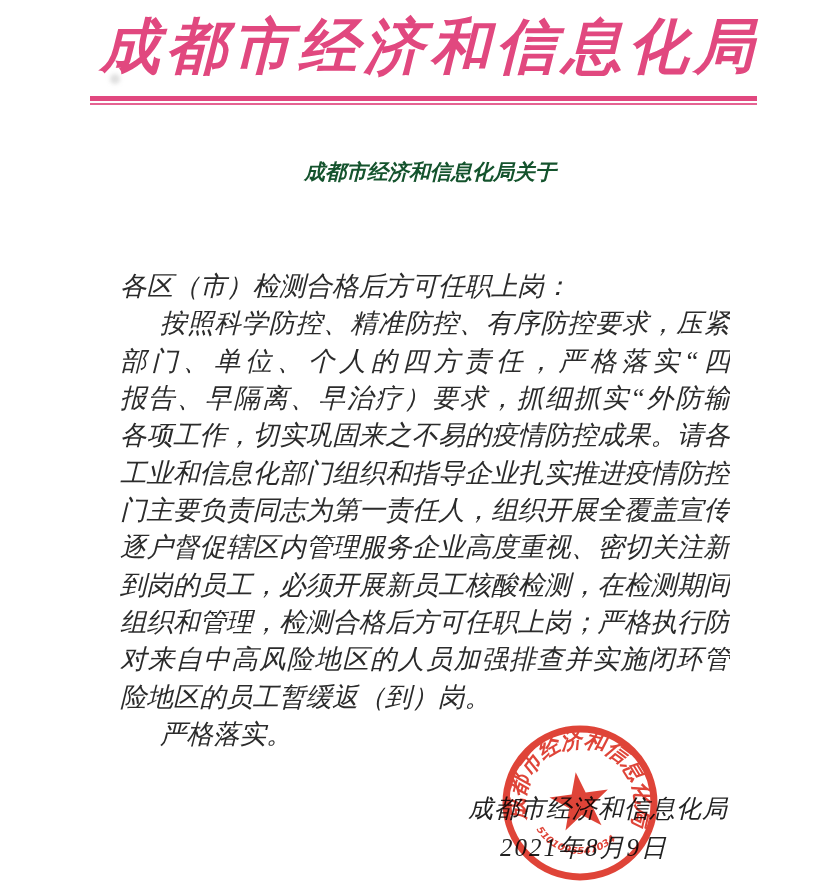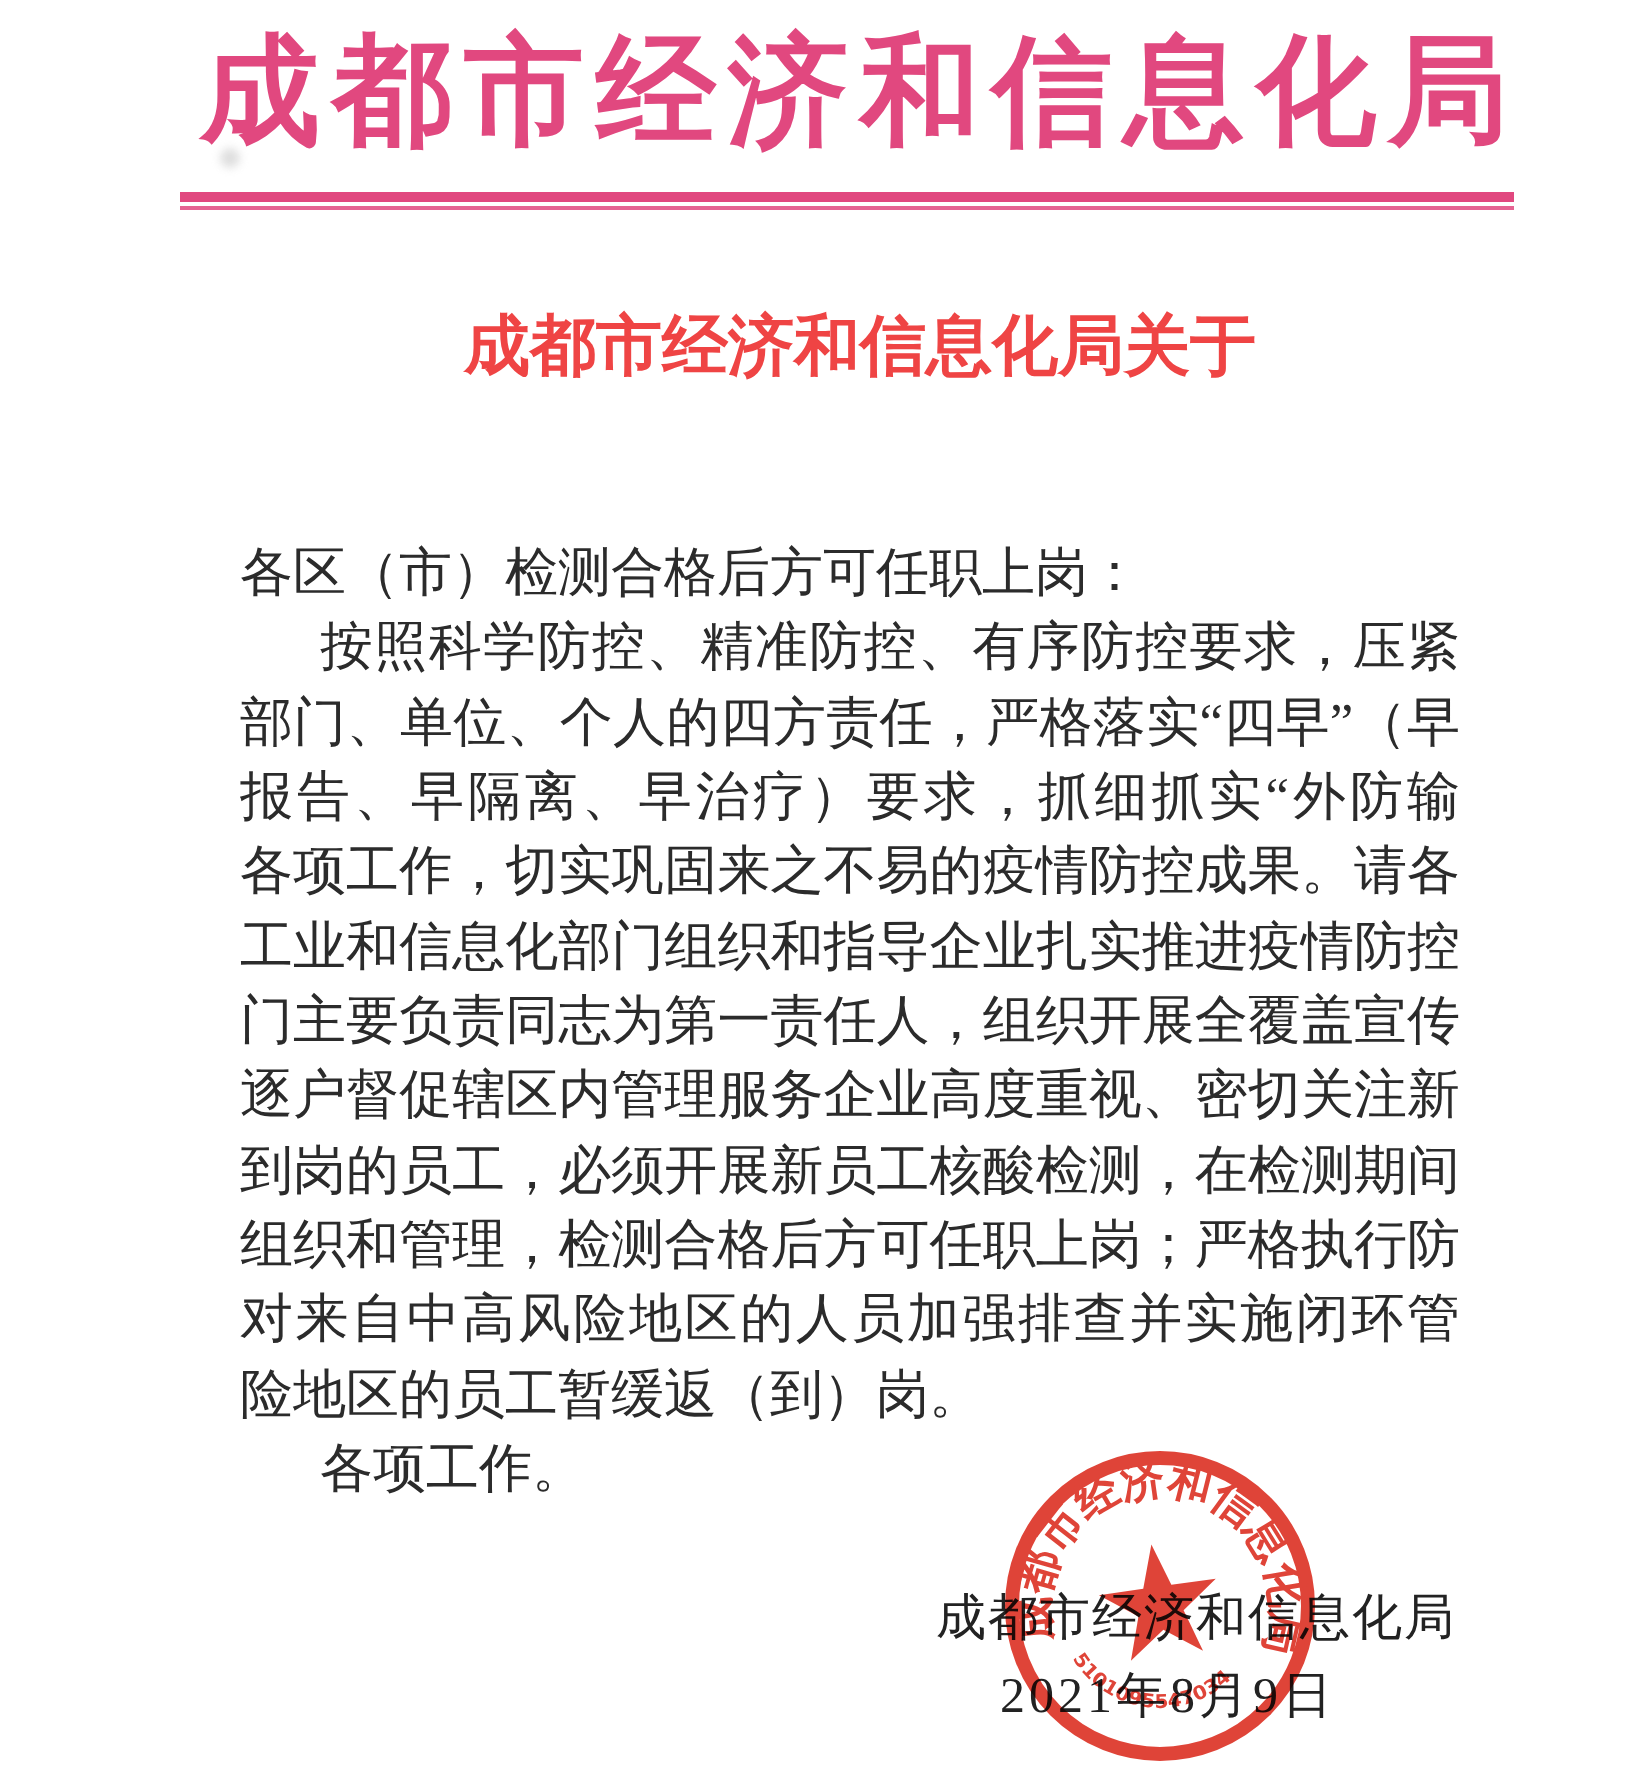--- a/index.html
+++ b/index.html
@@ -1,34 +1,34 @@
 <!DOCTYPE html>
 <html style="--header_pink: #e1487f; --seal_red: #dd3629; --ink: #2b2b2b;"><head>
 <meta charset="utf-8">
 <style>
   html,body { margin:0; padding:0; background:#ffffff; }
   .page {
     position:relative; width:789px; height:892px; background:#ffffff;
-    font-family:"Liberation Serif","DejaVu Serif",serif; overflow:hidden;
+    font-family:"Liberation Serif","DejaVu Serif",serif; overflow:hidden;font-style:italic;
   }
   
   .agency {
     position:absolute; top:10px; left:95px; width:670px; text-align:center;
     font-size:60px; line-height:72px; font-weight:bold; letter-spacing:6px;
     color:var(--header_pink); font-family:"DejaVu Serif",serif;
     white-space:nowrap;
   }
   .rule { position:absolute; top:96px; left:90px; width:667px; }
   .rule-thick { height:5px; background:var(--header_pink); }
   .rule-thin  { height:2px; background:var(--header_pink); margin-top:2px; opacity:.85; }
 
   
   .title {
     position:absolute; top:151px; left:100px; width:660px; text-align:center;
-    font-size:33px; line-height:43px; font-weight:bold; color:#ef4444;
+    font-size:21px; line-height:43px; font-weight:bold; color:#14532d;
     font-family:"DejaVu Sans","Liberation Sans",sans-serif; white-space:nowrap;
   }
 
   
   .body-text {
     position:absolute; top:268px; left:120px; width:610px;
     font-size:26.5px; color:var(--ink); font-family:"Liberation Serif",serif;
   }
   .body-line { margin:0; height:37.35px; line-height:37.35px; overflow:hidden; }
   .body-line.justify { text-align:justify; text-align-last:justify; }
@@ -96,21 +96,21 @@
       <p class="body-line justify">逐户督促辖区内管理服务企业高度重视、密切关注新（拟）入职</p>
 
       <p class="body-line justify">到岗的员工，必须开展新员工核酸检测，在检测期间做好人员的</p>
 
       <p class="body-line justify">组织和管理，检测合格后方可任职上岗；严格执行防疫防控要求，</p>
 
       <p class="body-line justify">对来自中高风险地区的人员加强排查并实施闭环管理，在中高风</p>
 
       <p class="body-line">险地区的员工暂缓返（到）岗。</p>
 
-      <p class="body-line indent">各项工作。</p>
+      <p class="body-line indent">严格落实。</p>
     </div>
 
   <div class="signature">成都市经济和信息化局</div>
   <div class="sign-date">2021年8月9日</div>
 
   <svg class="seal" viewBox="0 0 200 200" xmlns="http://www.w3.org/2000/svg">
     <defs>
       <path id="sealTextPath" d="M 48.5 121.9 A 56 56 0 1 1 151.5 121.9" fill="none"></path>
       <path id="sealNumPath" d="M 59.3 130.7 A 51 51 0 0 0 140.7 130.7" fill="none"></path>
     </defs>

